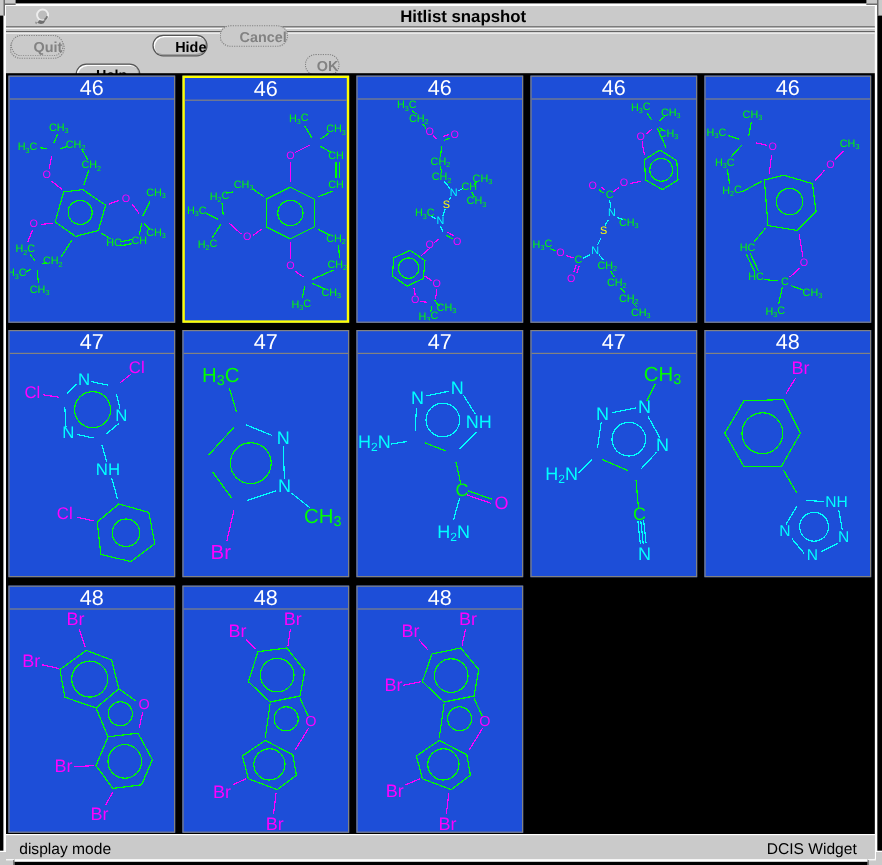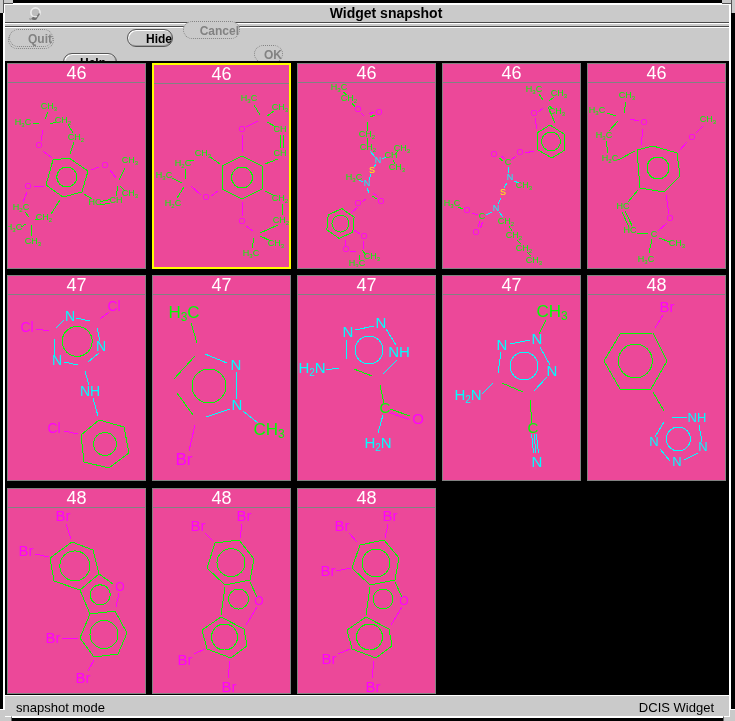--- a/index.html
+++ b/index.html
@@ -6,32 +6,32 @@
 #win { position:absolute; left:3px; top:3px; width:728px; height:715px; background:#cacaca; border:2px solid #fff; }
 .sepd { position:absolute; left:0; height:1px; background:#4a4a4a; width:100%; }
 .sepw { position:absolute; left:0; height:1px; background:#fff; width:100%; }
 #title { position:absolute; top:0px; left:0; width:100%; text-align:center; font-size:14px; font-weight:bold; color:#000; padding-left:38px; }
 #icon { position:absolute; left:21px; top:1px; }
 .btn { position:absolute; height:18px; border-radius:9px; background:#cacaca; border:1px solid #555; box-shadow:inset 1px 1px 0 #fff, inset -1px -1px 0 #9e9e9e; color:#000; font-weight:bold; font-size:12px; text-align:right; }
 .btn.off { border:1px dotted #848484; color:#828282; box-shadow:none; }
 .ring { position:absolute; height:18px; border-radius:9px; border:1px dotted #848484; }
 .btn span { display:block; margin-top:2px; }
 #grid { position:absolute; left:0px; top:56px; width:724px; height:634px; background:#000; }
-.cell { position:absolute; width:139px; height:206px; border:1px solid #828282; background:#ec4899; }
+.cell { position:absolute; width:139px; height:206px; border:1px solid #828282; background:#1d4ed8; }
 .cell.sel { border:2px solid #ffff00; }
 .num { height:19px; border-bottom:1px solid #828282; color:#fff; font-size:18px; text-align:center; line-height:19px; }
 .cell svg { display:block; }
 .corner { position:absolute; background:#cacaca; }
 #status { position:absolute; left:0px; top:690px; width:724px; height:20px; border-top:1px solid #fff; background:#cacaca; }
 #status .l { position:absolute; left:11px; top:4px; font-size:13px; color:#000; }
 #status .r { position:absolute; right:15px; top:4px; font-size:13px; color:#000; }
 </style></head>
 <body>
 <div id="win">
-  <div id="title">Widget snapshot</div>
+  <div id="title">Hitlist snapshot</div>
   <svg id="icon" width="17" height="16" viewBox="0 0 17 16">
     <circle cx="9.5" cy="6.5" r="4.6" fill="#bdbdbd" stroke="#ededed" stroke-width="1.6"></circle>
     <path d="M12.8 9.5 A4.6 4.6 0 0 1 7 10.7 L5 13 Q7.5 14.6 10.5 13.4" fill="#6f6f6f" stroke="none"></path>
     <path d="M13.3 7.5 A4.2 4.2 0 0 1 11 10.5" fill="none" stroke="#777" stroke-width="1.6"></path>
     <path d="M4.2 12.2 Q3.6 13.2 4.6 13.6" fill="none" stroke="#8a8a8a" stroke-width="1.2"></path>
   </svg>
   <div class="sepd" style="top:17px;"></div>
   <div class="sepw" style="top:18px;"></div>
   <div class="sepd" style="top:21px;"></div>
   <div class="sepw" style="top:22px;"></div>
@@ -46,21 +46,21 @@
       <span>Hide</span>
     </div>
   <div class="btn off" style="left:178px; top:16px; width:57px;">
       <span>Cancel</span>
     </div>
   <div class="btn off" style="left:249px; top:40px; width:29px;">
       <span>OK</span>
     </div>
   <div id="grid"></div>
   <div id="status">
-      <span class="l">snapshot mode</span>
+      <span class="l">display mode</span>
       <span class="r">DCIS Widget</span>
     </div>
 </div>
 <div id="cells">
 <div class="cell" style="left:7px;top:63px;">
 <div class="num">46</div>
 <svg width="137" height="184" viewBox="0 0 137 184" shape-rendering="crispEdges">
         <polygon points="61.0,75.0 80.0,88.0 74.0,109.0 55.0,114.0 38.0,102.0 45.0,77.0" fill="none" stroke="#00ff00" stroke-width="1"></polygon>
         <circle cx="58.8" cy="94.0" r="10.0" fill="none" stroke="#00ff00"></circle>
         <text x="31.0" y="63.0" fill="#ff00ff" font-size="9" text-anchor="middle" dominant-baseline="middle">O</text>

